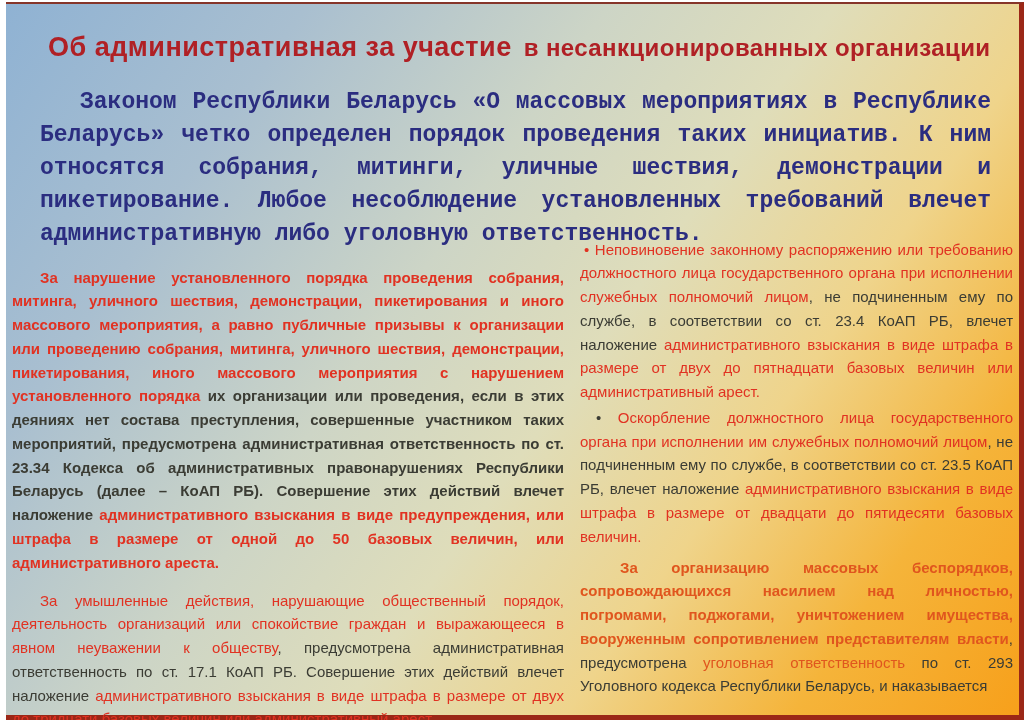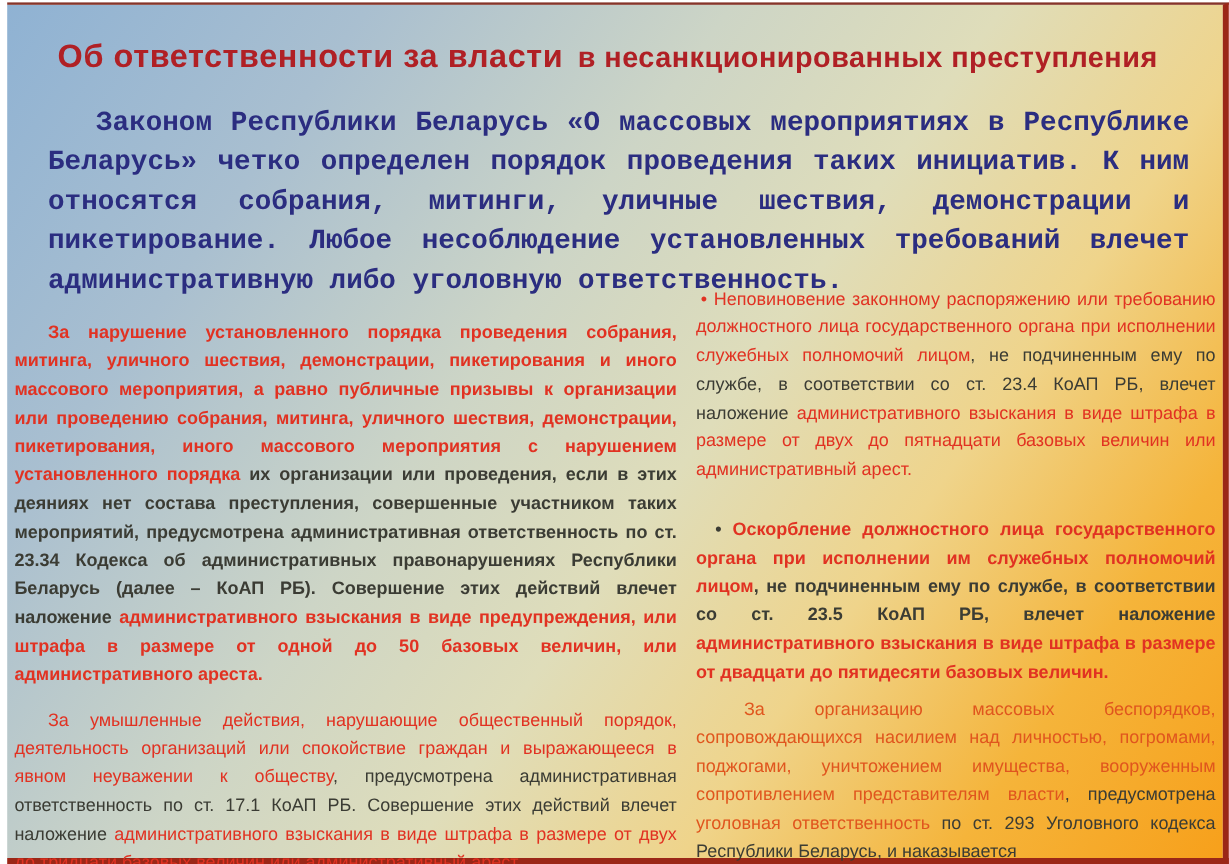--- a/index.html
+++ b/index.html
@@ -39,37 +39,37 @@
   .columns{display:flex;margin-top:4px;}
   .col-left{width:552px;flex:none;padding-left:6px;margin-top:10px;}
   .col-right{flex:1;margin-left:16px;margin-top:-18px;padding-right:6px;}
   .para{
     margin:0;font-size:15px;line-height:1.585;text-align:justify;
     color:var(--text-dark,#3b3c34);
   }
   .para.p1{text-indent:28px;font-weight:bold;}
   .para.p2{text-indent:28px;margin-top:14px;}
   .para.b1{text-indent:4px;}
-  .para.b2{text-indent:16px;margin-top:26px;font-weight:bold;}
+  .para.b2{text-indent:16px;margin-top:2px;}
   .para.p3{text-indent:40px;margin-top:7px;}
   .seg-red{color:var(--text-red,#e13222);}
   .seg-dark{color:var(--text-dark,#3b3c34);}
-  .seg-orange{color:var(--text-orange-red,#e0561e);}
+  .seg-orange{color:var(--text-orange-red,#e0561e);font-weight:bold;}
   .seg-red-u{color:var(--text-orange-red,#e0561e);}
   .bullet-red{color:var(--text-red,#e13222);}
   .bullet-dark{color:var(--text-dark,#3b3c34);}
 </style>
 </head>
 <body>
 
 <div class="poster">
 
   <div class="title-row">
-    <span class="title-main">Об ответственности за власти</span>
-    <span class="title-sub">в несанкционированных преступления</span>
+    <span class="title-main">Об административная за участие</span>
+    <span class="title-sub">в несанкционированных организации</span>
   </div>
 
   <p class="intro">Законом Республики Беларусь «О массовых мероприятиях в Республике Беларусь» четко определен порядок проведения таких инициатив. К ним относятся собрания, митинги, уличные шествия, демонстрации и пикетирование. Любое несоблюдение установленных требований влечет административную либо уголовную ответственность.</p>
 
   <div class="columns">
 
     <div class="col-left">
       <p class="para p1">
         <span class="seg-red">За нарушение установленного порядка проведения собрания, митинга, уличного шествия, демонстрации, пикетирования и иного массового мероприятия, а равно публичные призывы к организации или проведению собрания, митинга, уличного шествия, демонстрации, пикетирования, иного массового мероприятия с нарушением установленного порядка </span><span class="seg-dark">их организации или проведения, если в этих деяниях нет состава преступления, совершенные участником таких мероприятий, предусмотрена административная ответственность по ст. 23.34 Кодекса об административных правонарушениях Республики Беларусь (далее – КоАП РБ). Совершение этих действий влечет наложение </span><span class="seg-red">административного взыскания в виде предупреждения, или штрафа в размере от одной до 50 базовых величин, или административного ареста.</span>
       </p>

